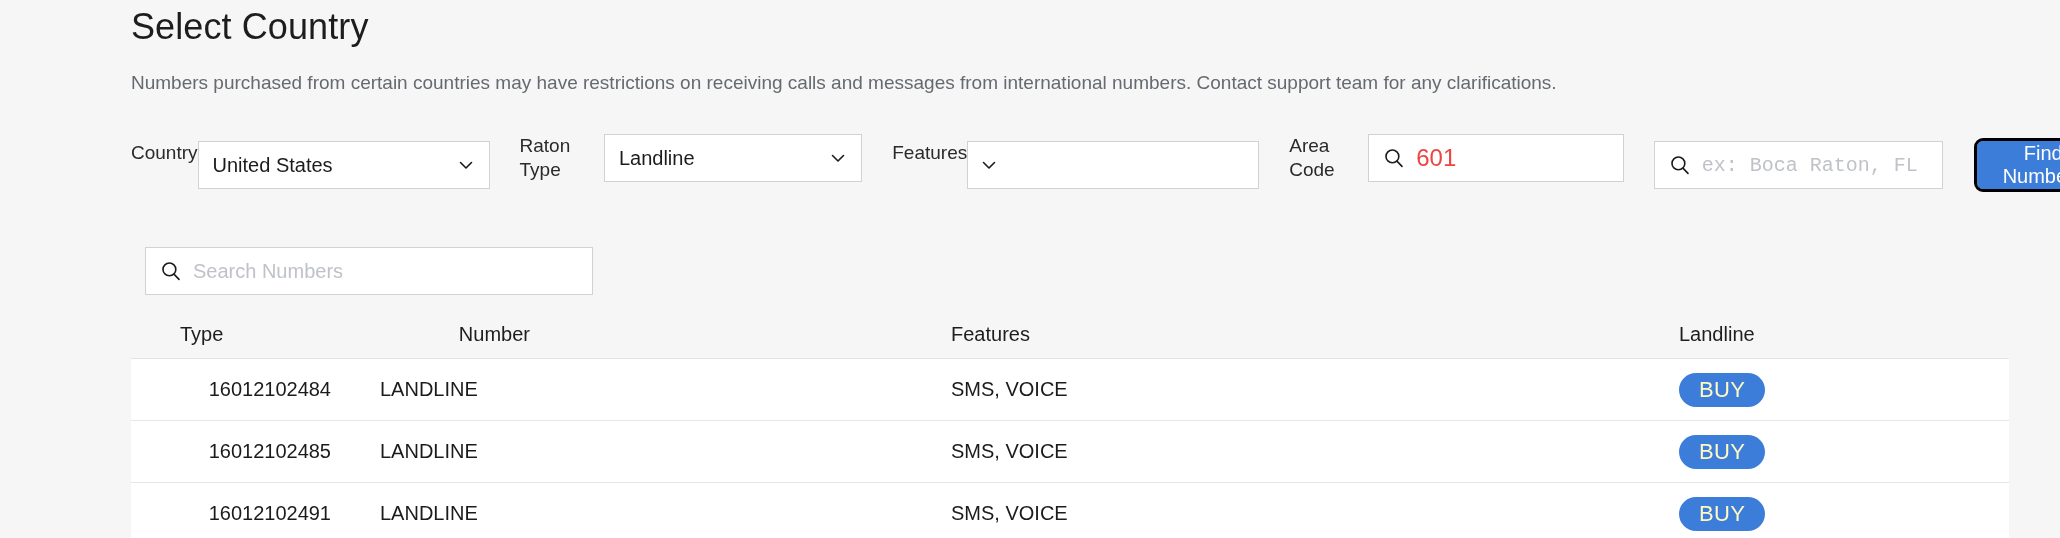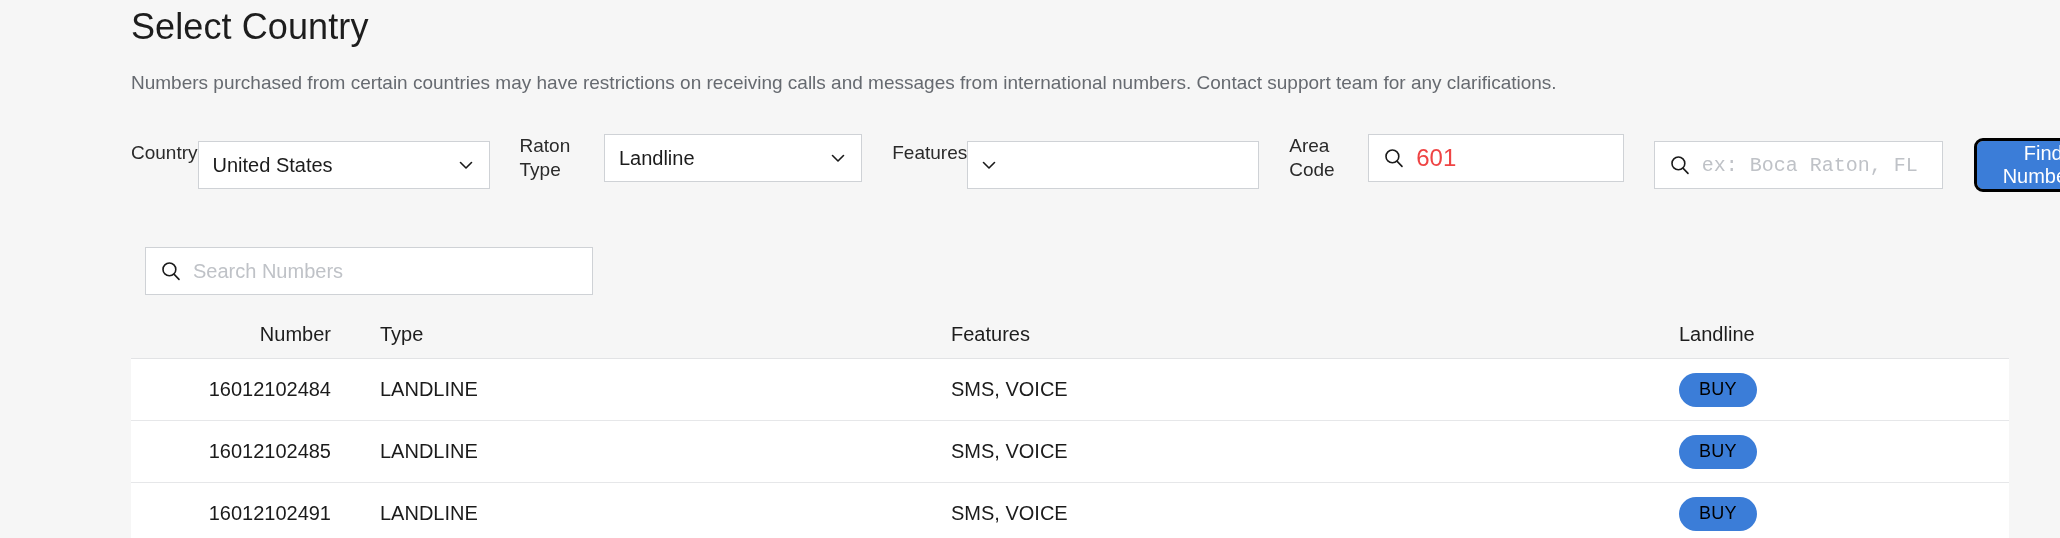--- a/index.html
+++ b/index.html
@@ -182,24 +182,24 @@
     font-weight: 400;
   }
   .td {
     font-size: 20px;
     color: #1b1b1b;
     font-weight: 400;
   }
 
   .buy-btn {
     background: #3b7dd8;
-    color: #000000;
+    color: #fef9c3;
     border: none;
     border-radius: 18px;
-    font-size: 18px;
+    font-size: 22px;
     font-family: "Liberation Sans", sans-serif;
     height: 34px;
     padding: 0 20px;
     cursor: pointer;
     letter-spacing: 0.3px;
   }
 </style>
 </head>
 <body>
 
@@ -283,22 +283,22 @@
             <circle cx="9.4" cy="9.4" r="6.4" fill="none" stroke="#1a1a1a" stroke-width="1.6"></circle>
             <line x1="14.2" y1="14.4" x2="19" y2="19.4" stroke="#1a1a1a" stroke-width="1.6" stroke-linecap="round"></line>
           </svg>
       </span>
       <span class="input-placeholder">Search Numbers</span>
     </div>
   </div>
 
   <div class="table">
     <div class="thead">
+      <span class="th c-type">Type</span>
       <span class="th c-number">Number</span>
-      <span class="th c-type">Type</span>
       <span class="th c-features">Features</span>
       <span class="th c-actions">Landline</span>
     </div>
 
     <div class="trow">
       <span class="td c-number">16012102484</span>
       <span class="td c-type">LANDLINE</span>
       <span class="td c-features">SMS, VOICE</span>
       <span class="c-actions">
         <button class="buy-btn">BUY</button>

